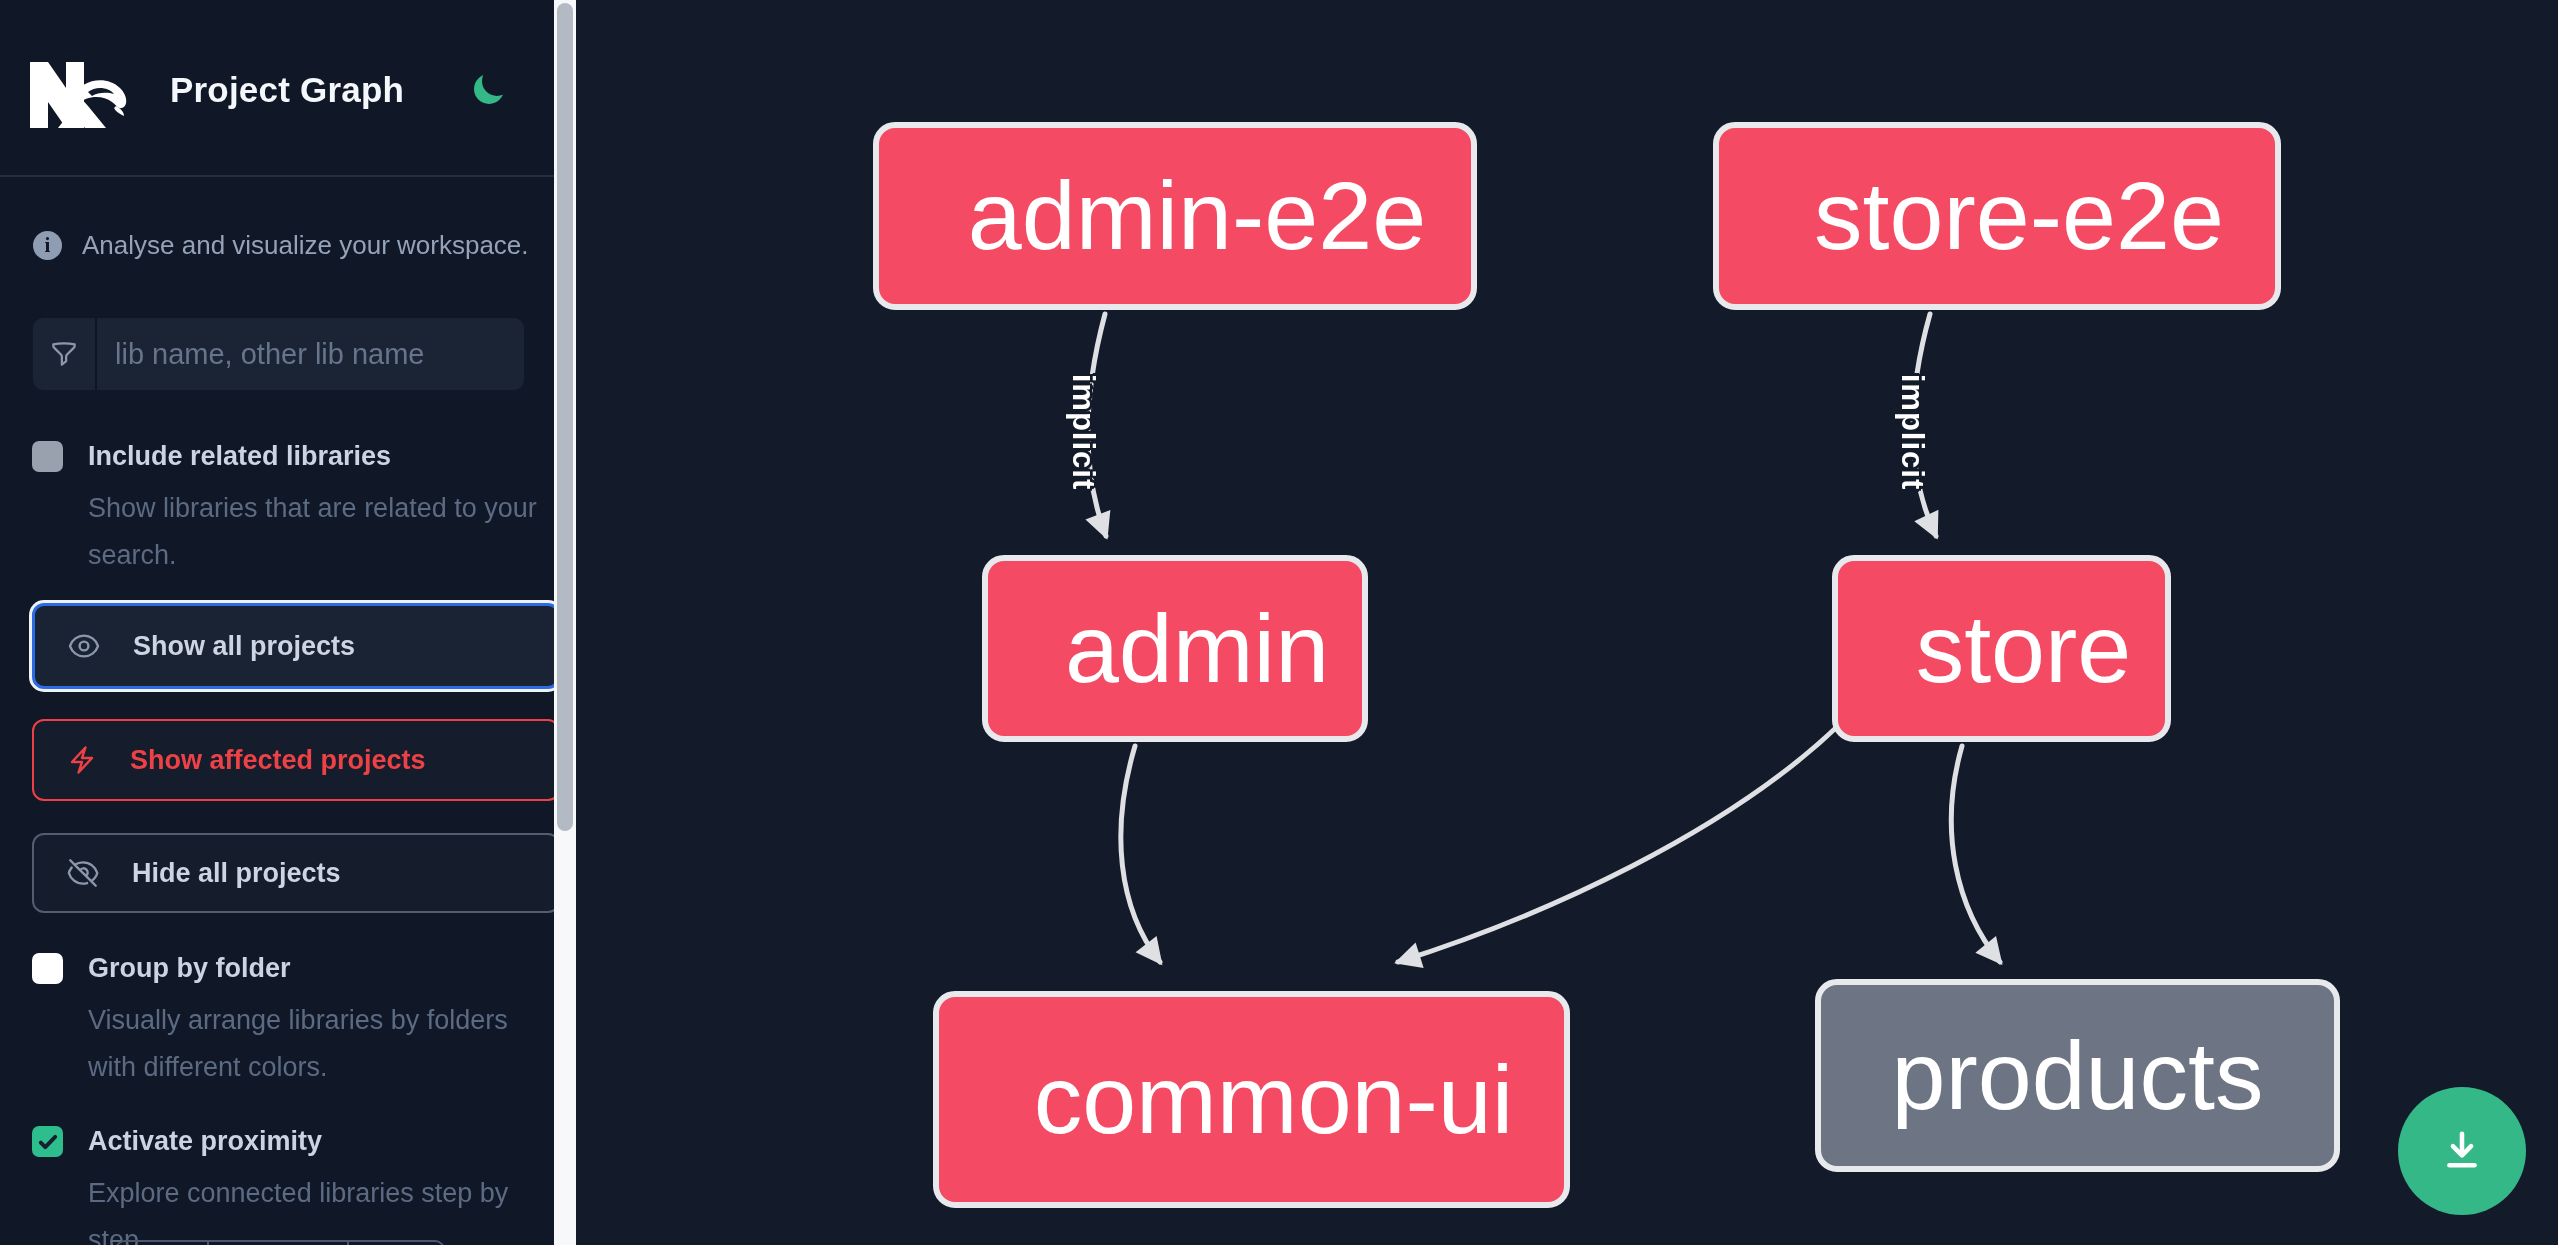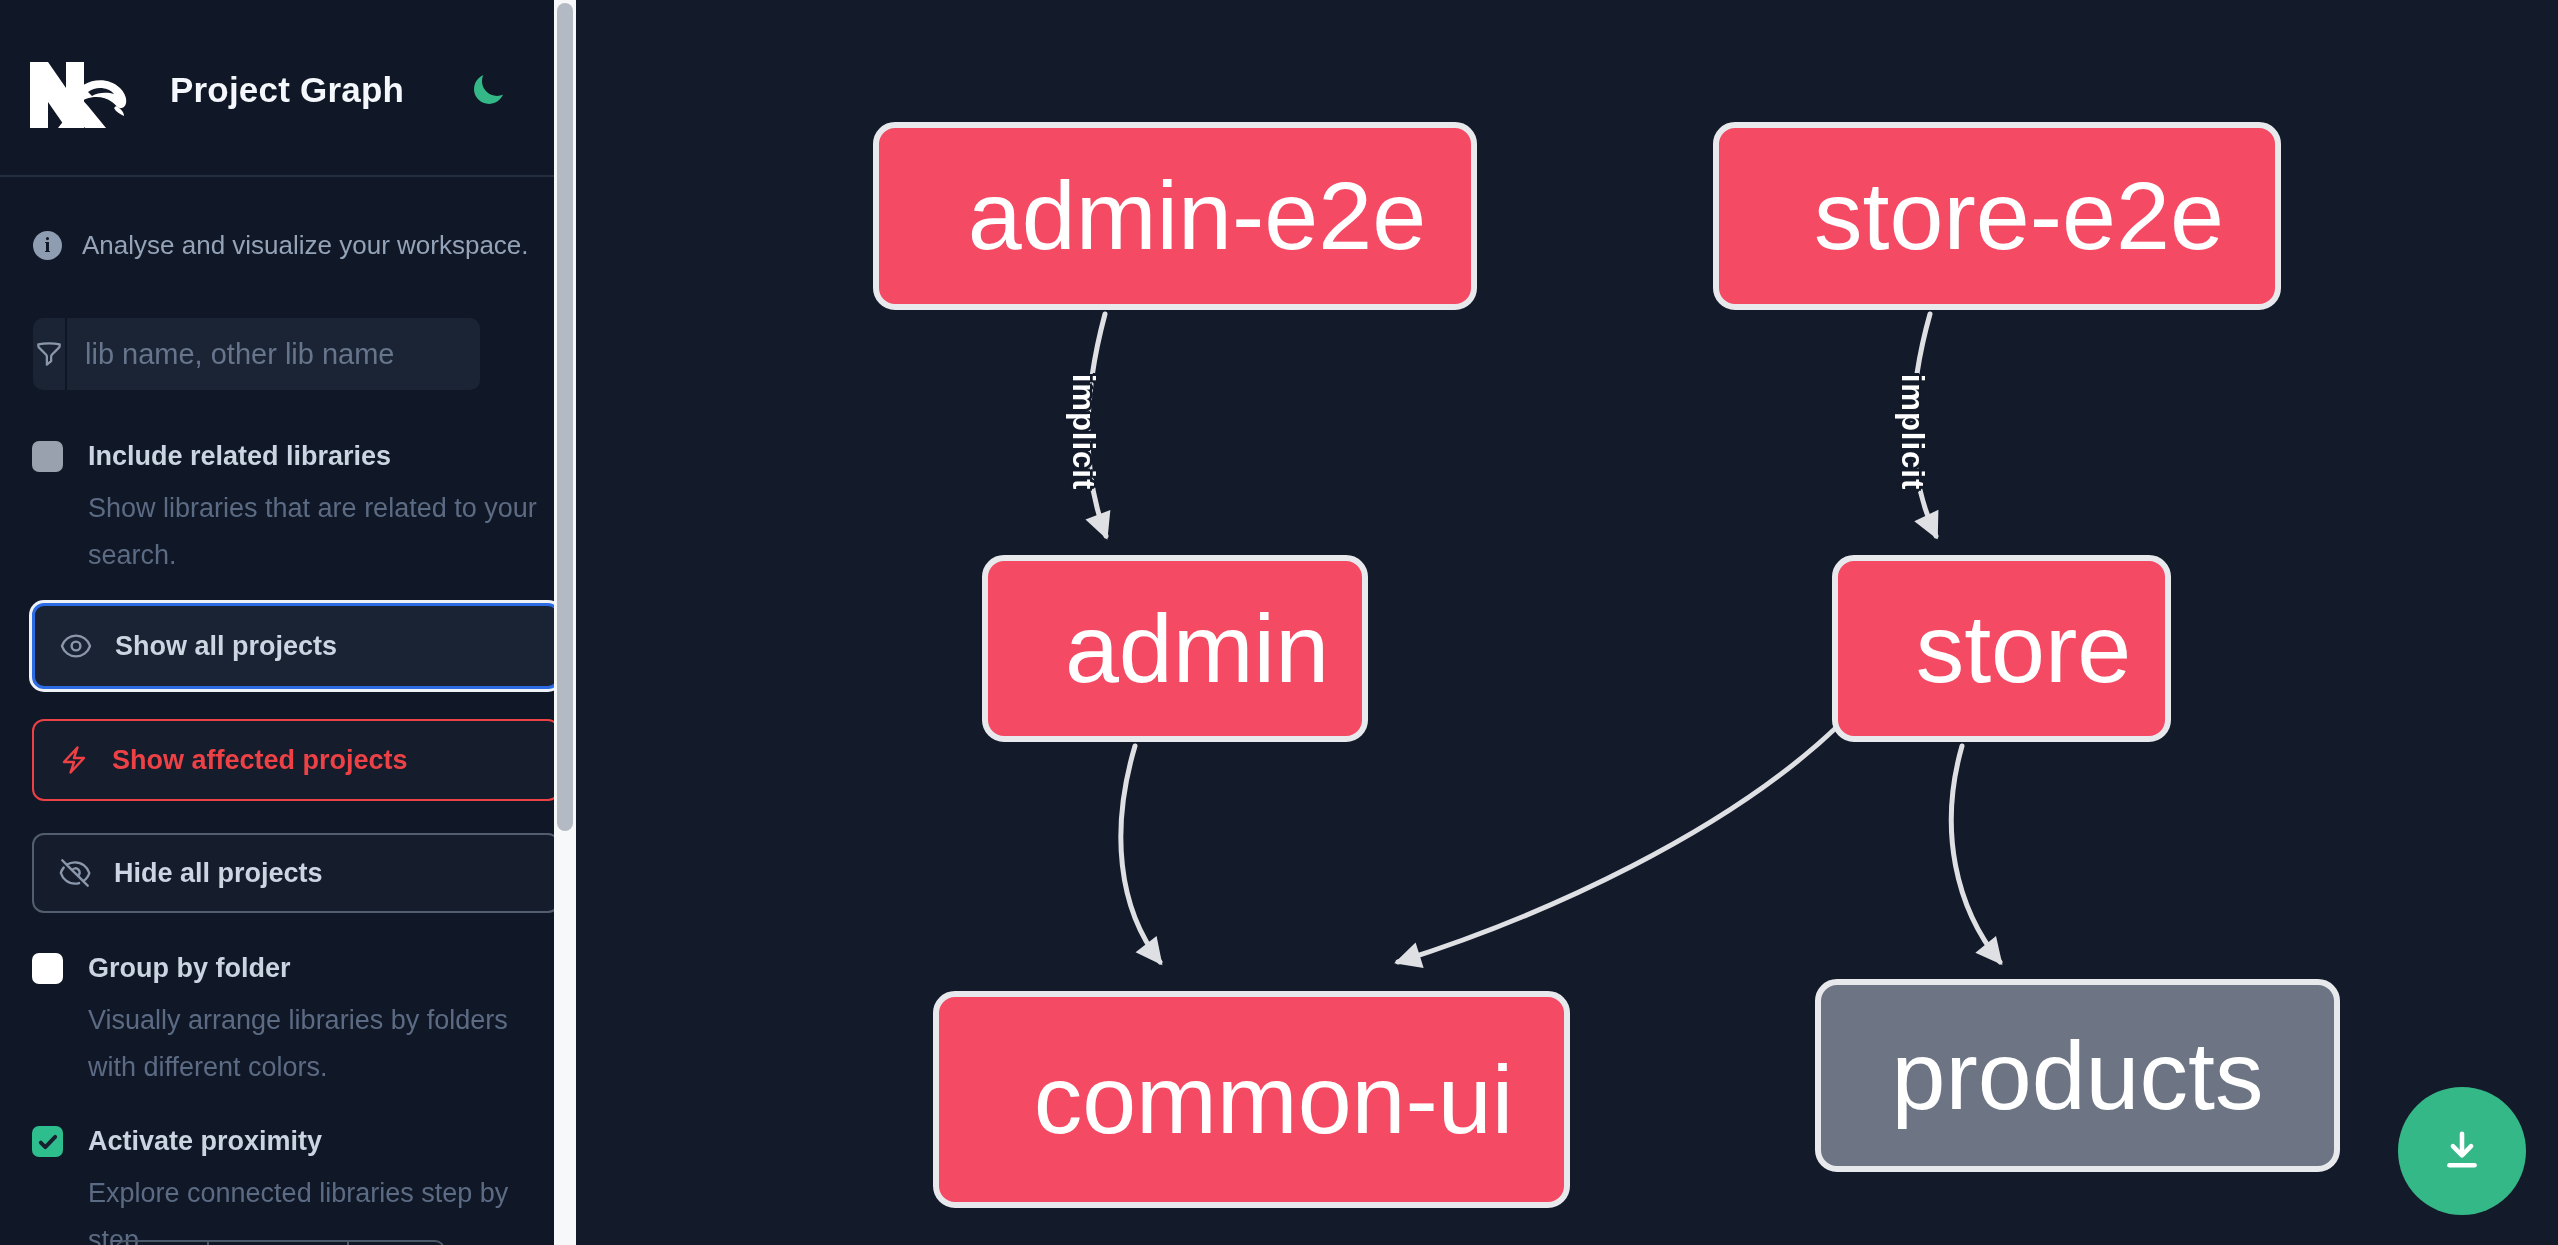--- a/index.html
+++ b/index.html
@@ -17,38 +17,38 @@
   .moon .crescent { position:absolute; left:6px; top:0; width:30px; height:30px; border-radius:50%;
                     box-shadow:-8px 8px 0 0 #35b888; }
   .hdr-divider { position:absolute; left:0; top:175px; width:556px; height:2px; background:#232e41; }
 
   .tagline-row { position:absolute; left:33px; top:230px; display:flex; align-items:center; gap:20px; }
   .info-badge { width:29px; height:29px; border-radius:50%; background:#8e9db2; color:#101726;
                 font-weight:700; font-size:21px; display:flex; align-items:center; justify-content:center;
                 font-family:"Liberation Serif", serif; }
   .tagline-text { color:#94a3b8; font-size:26px; }
 
-  .searchbox { position:absolute; left:33px; top:318px; width:447px; height:72px;
+  .searchbox { position:absolute; left:33px; top:318px; width:491px; height:72px;
                background:#1b2435; border-radius:10px; display:flex; align-items:stretch; overflow:hidden; }
   .search-iconcell { width:64px; display:flex; align-items:center; justify-content:center;
                      border-right:2px solid #0e1523; }
   .searchbox input { flex:1; background:transparent; border:none; outline:none; color:#cbd5e1;
                      font-size:29px; padding:0 18px; font-family:"Liberation Sans", sans-serif; }
   .searchbox input::placeholder { color:#67758c; }
 
   .opt { position:absolute; left:32px; width:505px; }
   .opt .box { position:absolute; left:0; top:2px; width:31px; height:31px; border-radius:7px; }
   .box-grey  { background:#99a1af; }
   .box-white { background:#ffffff; }
   .box-green { background:#2ebd8c; display:flex; align-items:center; justify-content:center; }
   .opt .lbl { margin-left:56px; font-size:27px; font-weight:700; color:#cbd5e1; line-height:34px; }
   .opt .dsc { margin-left:56px; margin-top:12px; font-size:27px; color:#5c6b84; line-height:47px; width:452px; }
 
   .act-btn { position:absolute; left:32px; width:528px; border-radius:12px; background:#1a2334;
-             display:flex; align-items:center; padding-left:24px; gap:22px; cursor:pointer; }
+             display:flex; align-items:center; padding-left:32px; gap:32px; cursor:pointer; }
   .btn-show-all { top:603px; height:86px; border:3px solid #2b6be3; box-shadow:0 0 0 3px #eef2f7; }
   .btn-affected { top:719px; height:82px; border:2px solid #ee4145; background:#151d2d; }
   .btn-hide     { top:833px; height:80px; border:2px solid #525e70; background:#151d2d; }
   .act-btn .btn-lbl { font-size:27px; font-weight:600; color:#ccd5e1; }
   .btn-affected .btn-lbl { color:#ee4145; }
 
   .seg-ctl { position:absolute; left:115px; top:1240px; width:330px; height:24px;
              border:2px solid #4b5869; border-radius:10px 10px 0 0; display:flex; }
   .seg-ctl .seg { flex:1; border-right:2px solid #4b5869; }
   .seg-ctl .seg:first-child { flex:0 0 92px; }

